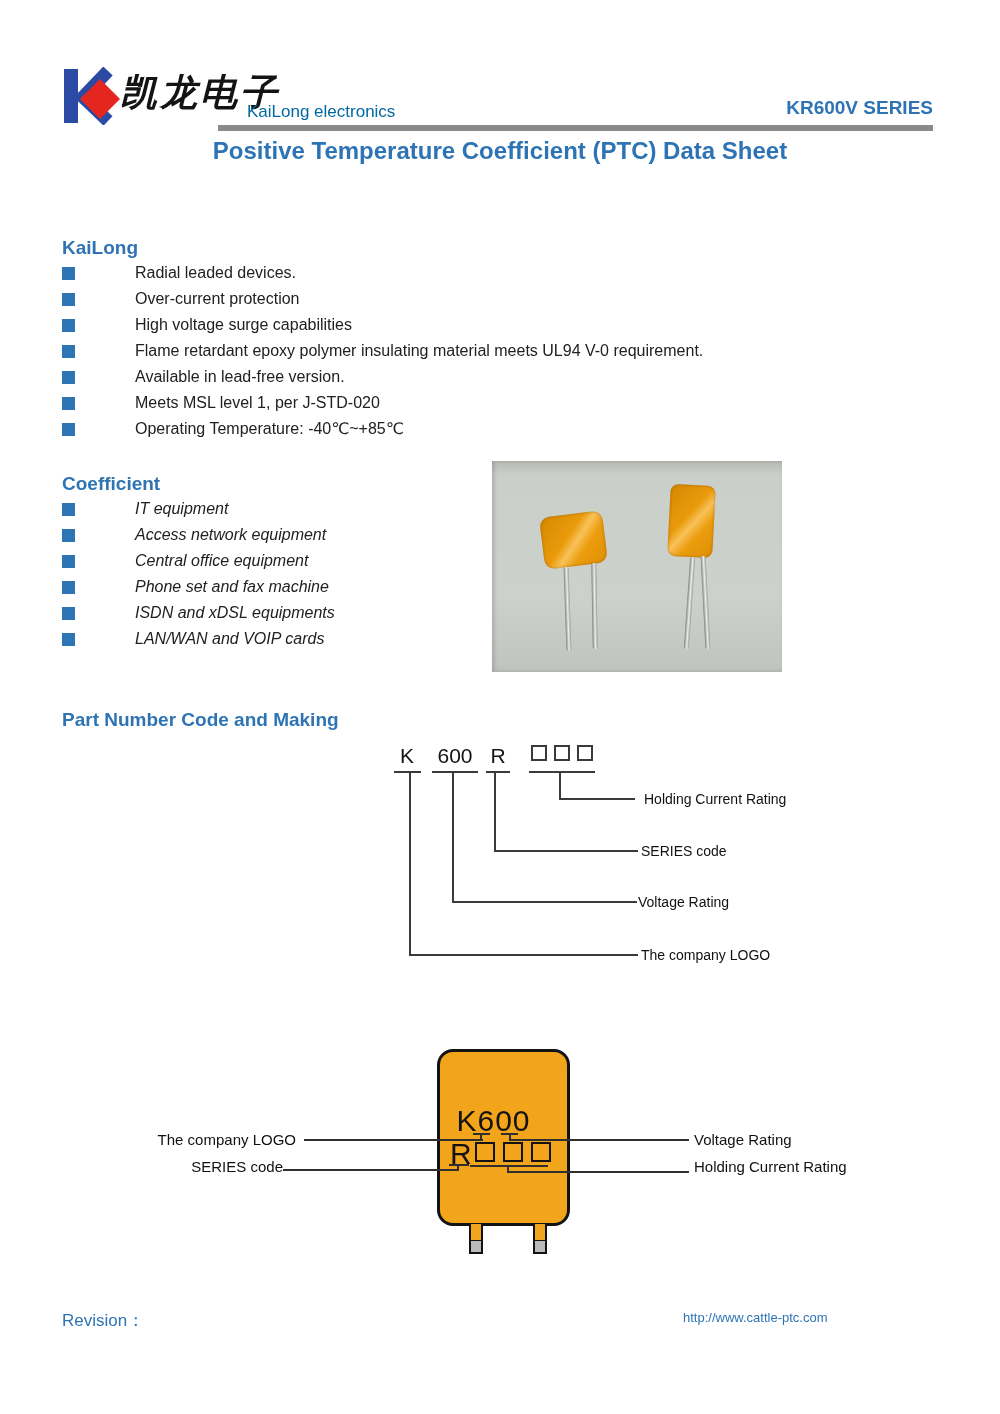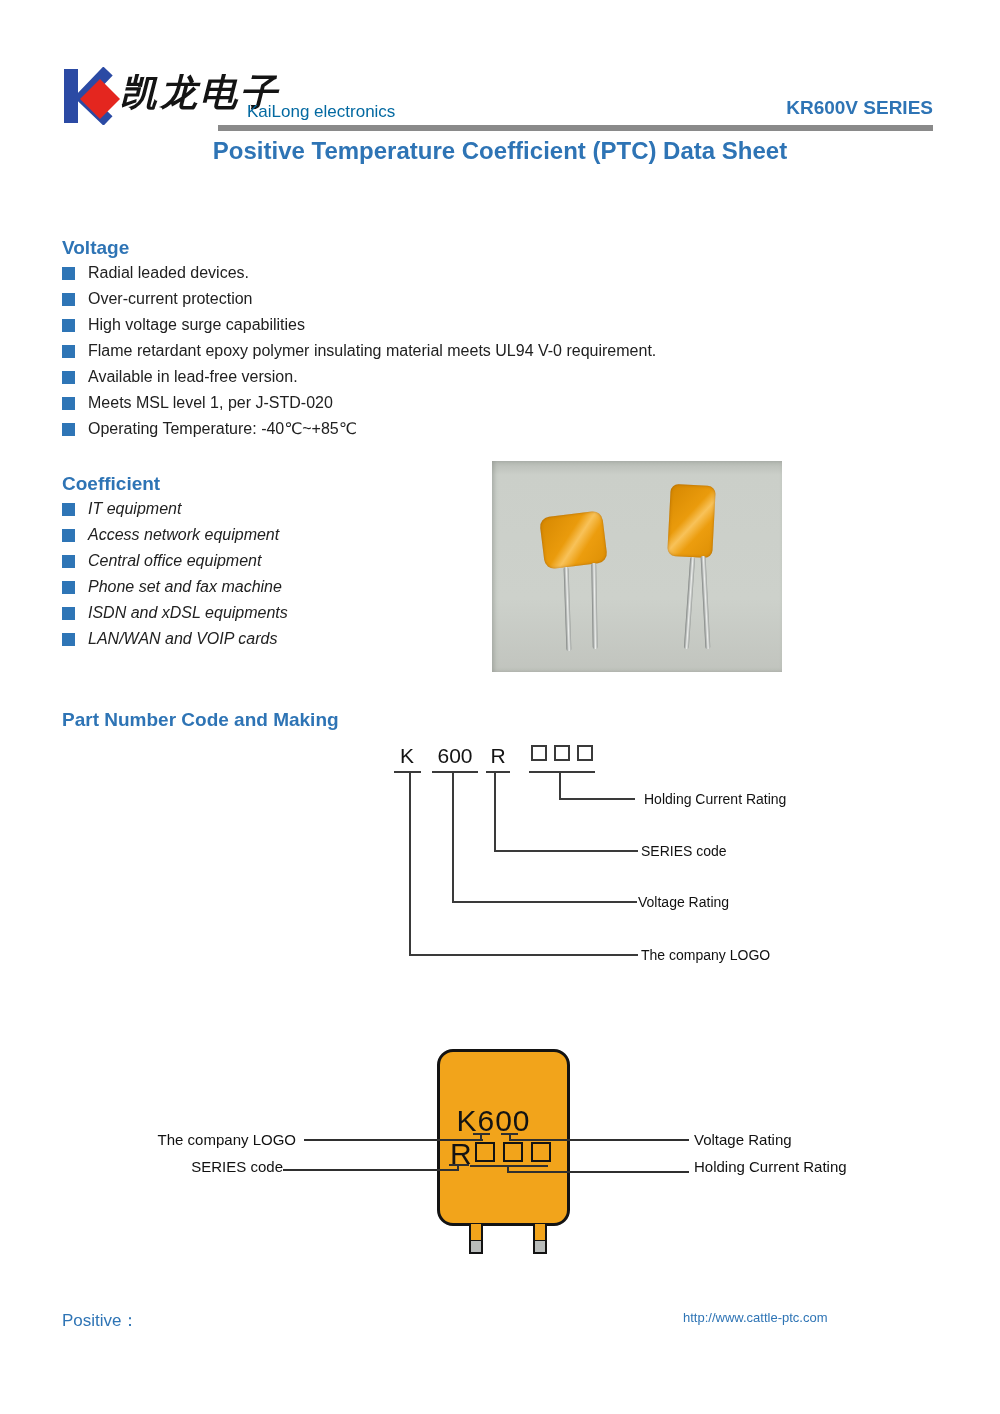--- a/index.html
+++ b/index.html
@@ -13,21 +13,21 @@
   
   .logo-cn { left:120px; top:64px; font-size:37px; font-weight:bold; font-style:italic; letter-spacing:3px; color:#141414; }
   .logo-en { left:247px; top:98px; font-size:17px; color:#0369a1; }
   .series  { right:67px; top:93px; font-size:19px; font-weight:bold; color:#2e74b5; }
   .rule    { left:218px; top:121px; width:715px; height:6px; background:#8a8a8a; }
   .title   { left:0; right:0; top:133px; text-align:center; font-size:24px; font-weight:bold; color:#2e74b5; }
 
   
   .h2 { font-size:19px; font-weight:bold; color:#2e74b5; }
   .list { list-style:none; }
-  .list li { display:flex; align-items:center; font-size:16px; color:#212121; margin-bottom:8px; line-height:18px; }
+  .list li { display:flex; align-items:center; font-size:16px; color:#212121; margin-bottom:8px; line-height:18px;gap:47px; }
   .bullet { width:13px; height:13px; background:#2e75b6; display:inline-block; margin-right:13px; flex:0 0 13px; }
 
   
   .photo { left:492px; top:457px; width:290px; height:211px;
            background:linear-gradient(180deg,#b7bbb5 0,#cbcfc9 14px,#cdd1cb 65%,#c1c4be 100%);
            box-shadow:inset 2px 0 4px rgba(120,124,118,.45); }
   .dev-body { position:absolute; border-radius:10px;
            background:linear-gradient(130deg,#d88a02 6%,#ea9b0c 42%,#f8c259 54%,#ec9d0e 68%,#dd8f04 100%);
            box-shadow:inset 0 0 3px rgba(120,60,0,.5); }
   .dev-leg  { position:absolute; width:5px; border-radius:2px;
@@ -63,21 +63,21 @@
       <path d="M48,4 L23,30 L48,54" stroke="#2b4aa4" stroke-width="13" fill="none"></path>
       <polygon points="40,12 60,32 40,52 20,32" fill="#e4261f"></polygon>
     </svg>
   </div>
   <div class="abs logo-cn">凯龙电子</div>
   <div class="abs logo-en">KaiLong electronics</div>
   <div class="abs series">KR600V SERIES</div>
   <div class="abs rule"></div>
   <div class="abs title">Positive Temperature Coefficient (PTC) Data Sheet</div>
 
-  <div class="abs h2" style="left:62px;top:233px;">Voltage</div>
+  <div class="abs h2" style="left:62px;top:233px;">KaiLong</div>
   <ul class="abs list" style="left:62px;top:260px;width:700px;">
     <li>
         <span class="bullet"></span>
         <span>Radial leaded devices.</span>
       </li>
     <li>
         <span class="bullet"></span>
         <span>Over-current protection</span>
       </li>
     <li>
@@ -191,16 +191,16 @@
   <div class="thin" style="left:304px;top:1135px;width:179px;height:1.5px;"></div>
   <div class="thin" style="left:283px;top:1165px;width:176px;height:1.5px;"></div>
   <div class="thin" style="left:511px;top:1135px;width:178px;height:1.5px;"></div>
   <div class="thin" style="left:509px;top:1167px;width:180px;height:1.5px;"></div>
 
   <div class="blabel" style="left:140px;top:1127px;width:156px;text-align:right;">The company LOGO</div>
   <div class="blabel" style="left:140px;top:1154px;width:143px;text-align:right;">SERIES code</div>
   <div class="blabel" style="left:694px;top:1127px;">Voltage Rating</div>
   <div class="blabel" style="left:694px;top:1154px;">Holding Current Rating</div>
 
-  <div class="abs footer-rev">Positive：</div>
+  <div class="abs footer-rev">Revision：</div>
   <a class="abs footer-url" href="#">http://www.cattle-ptc.com</a>
 
 </div>
 
 </body></html>

